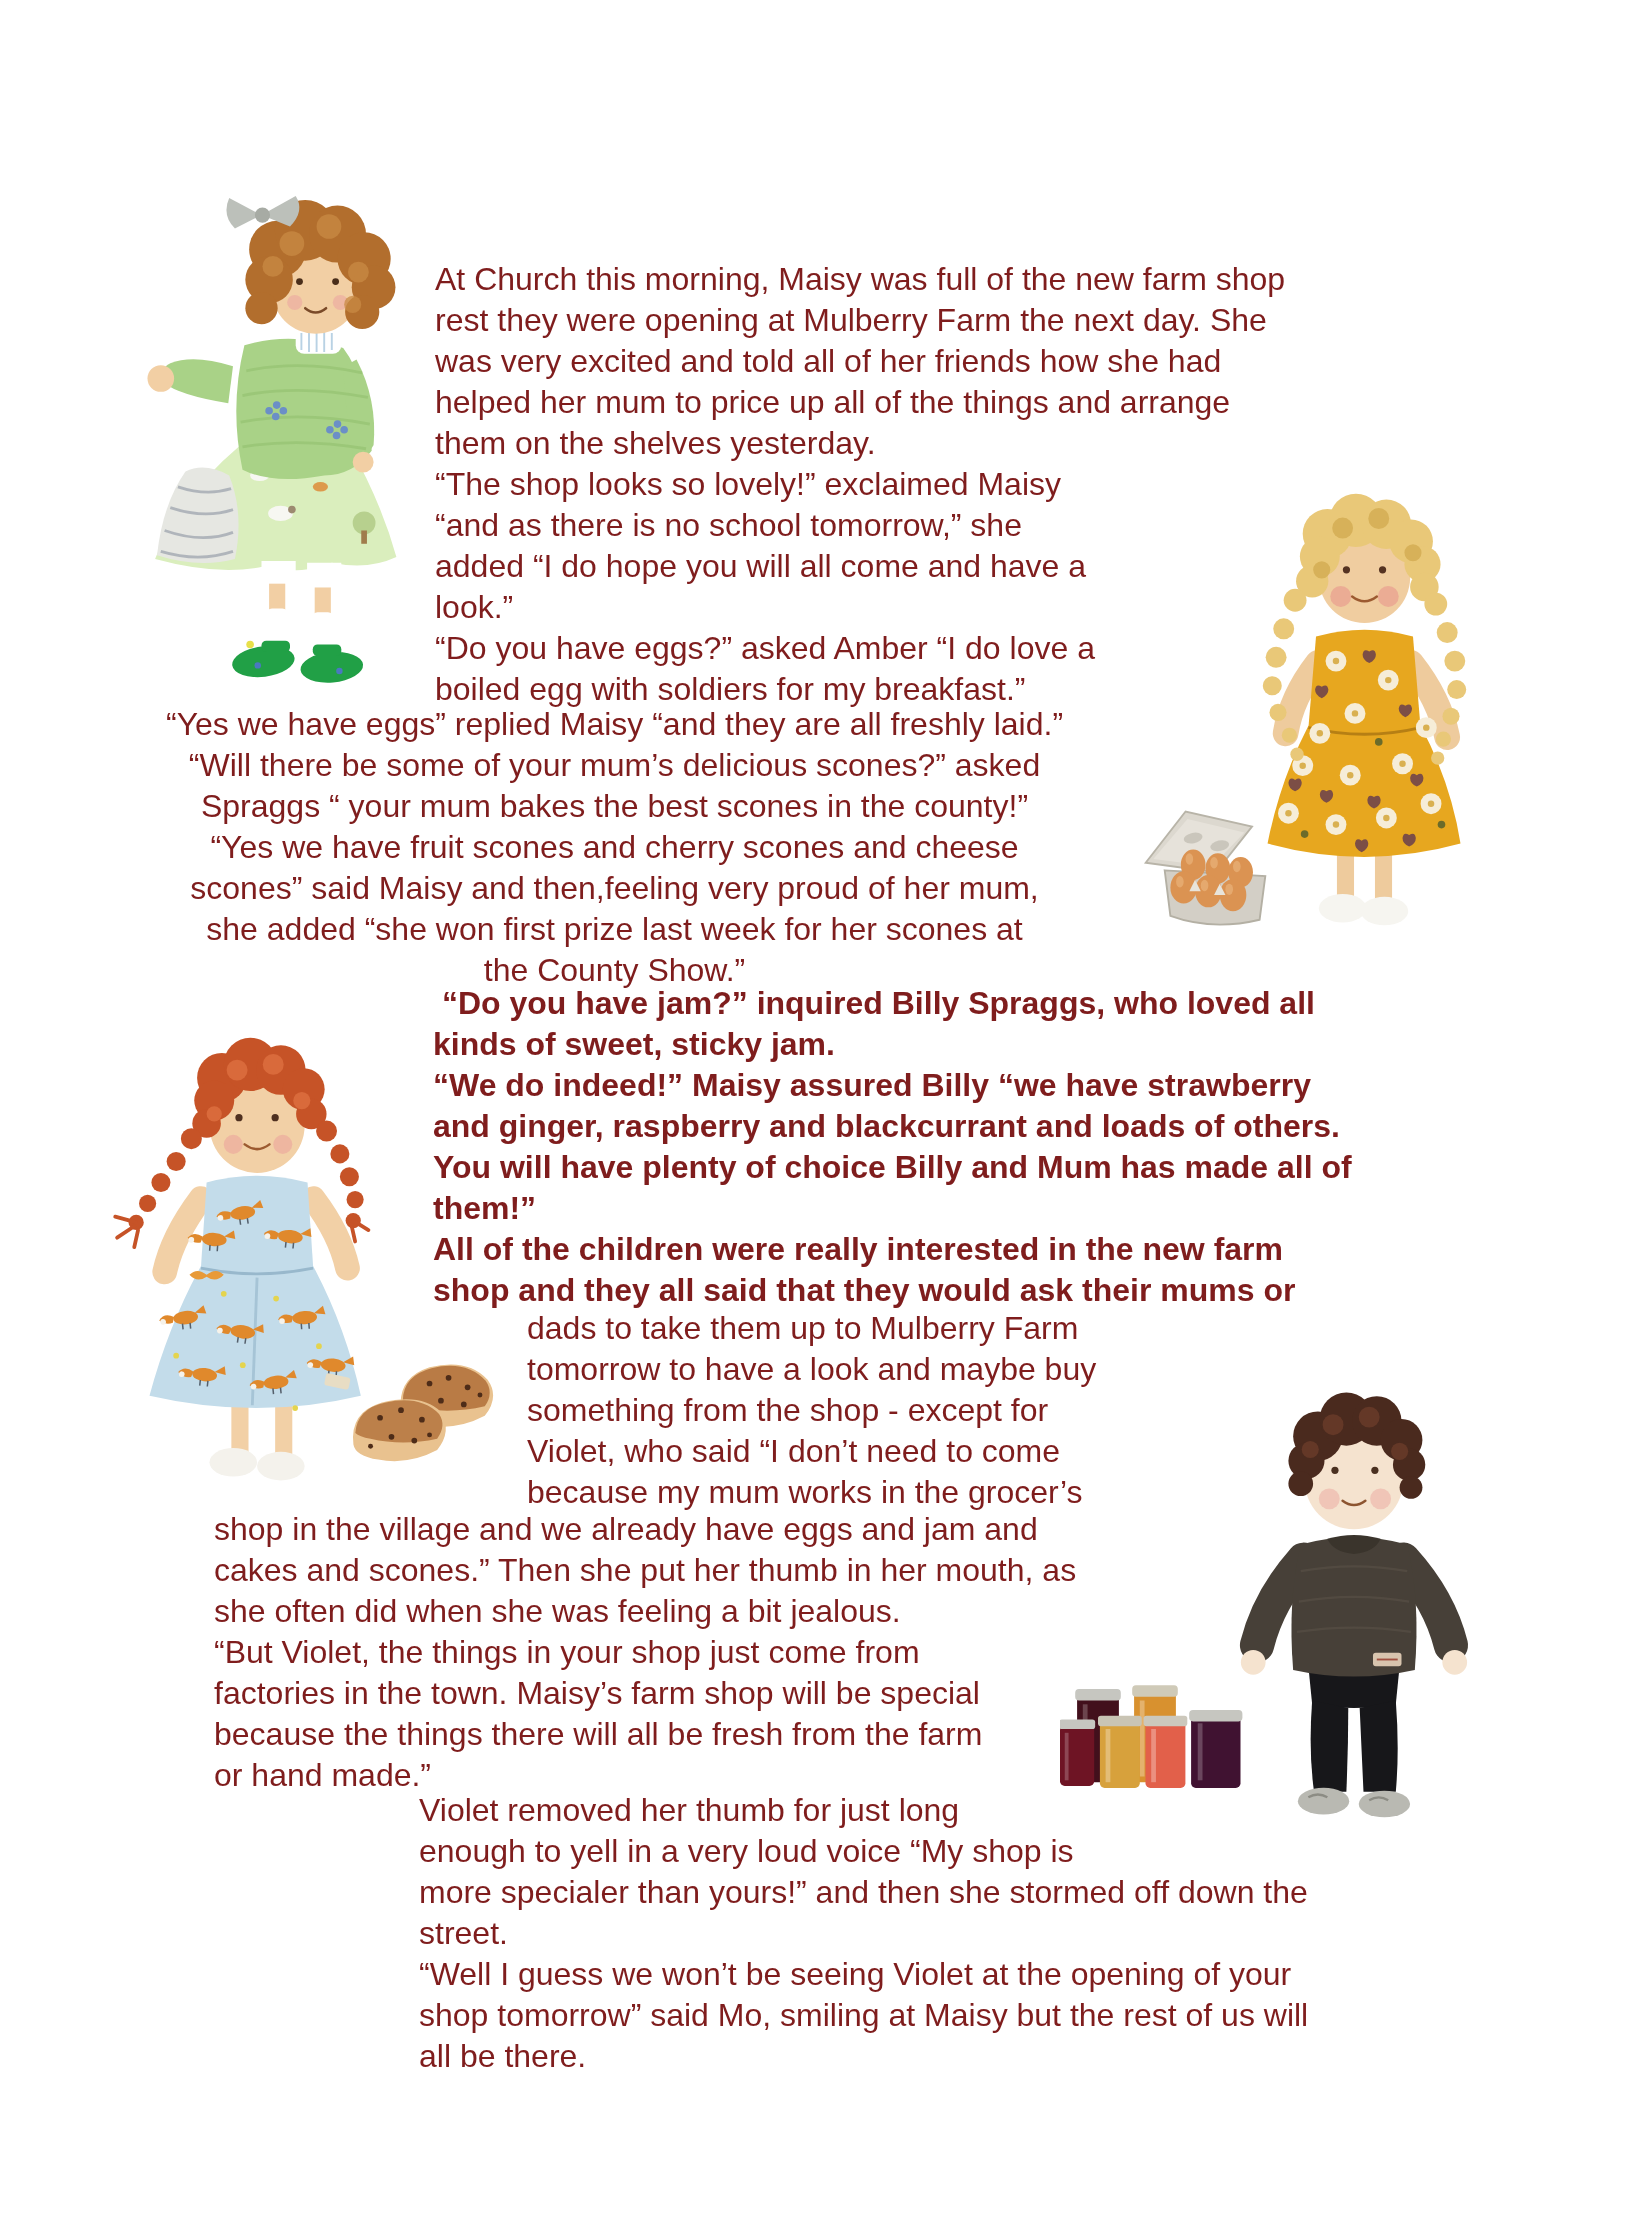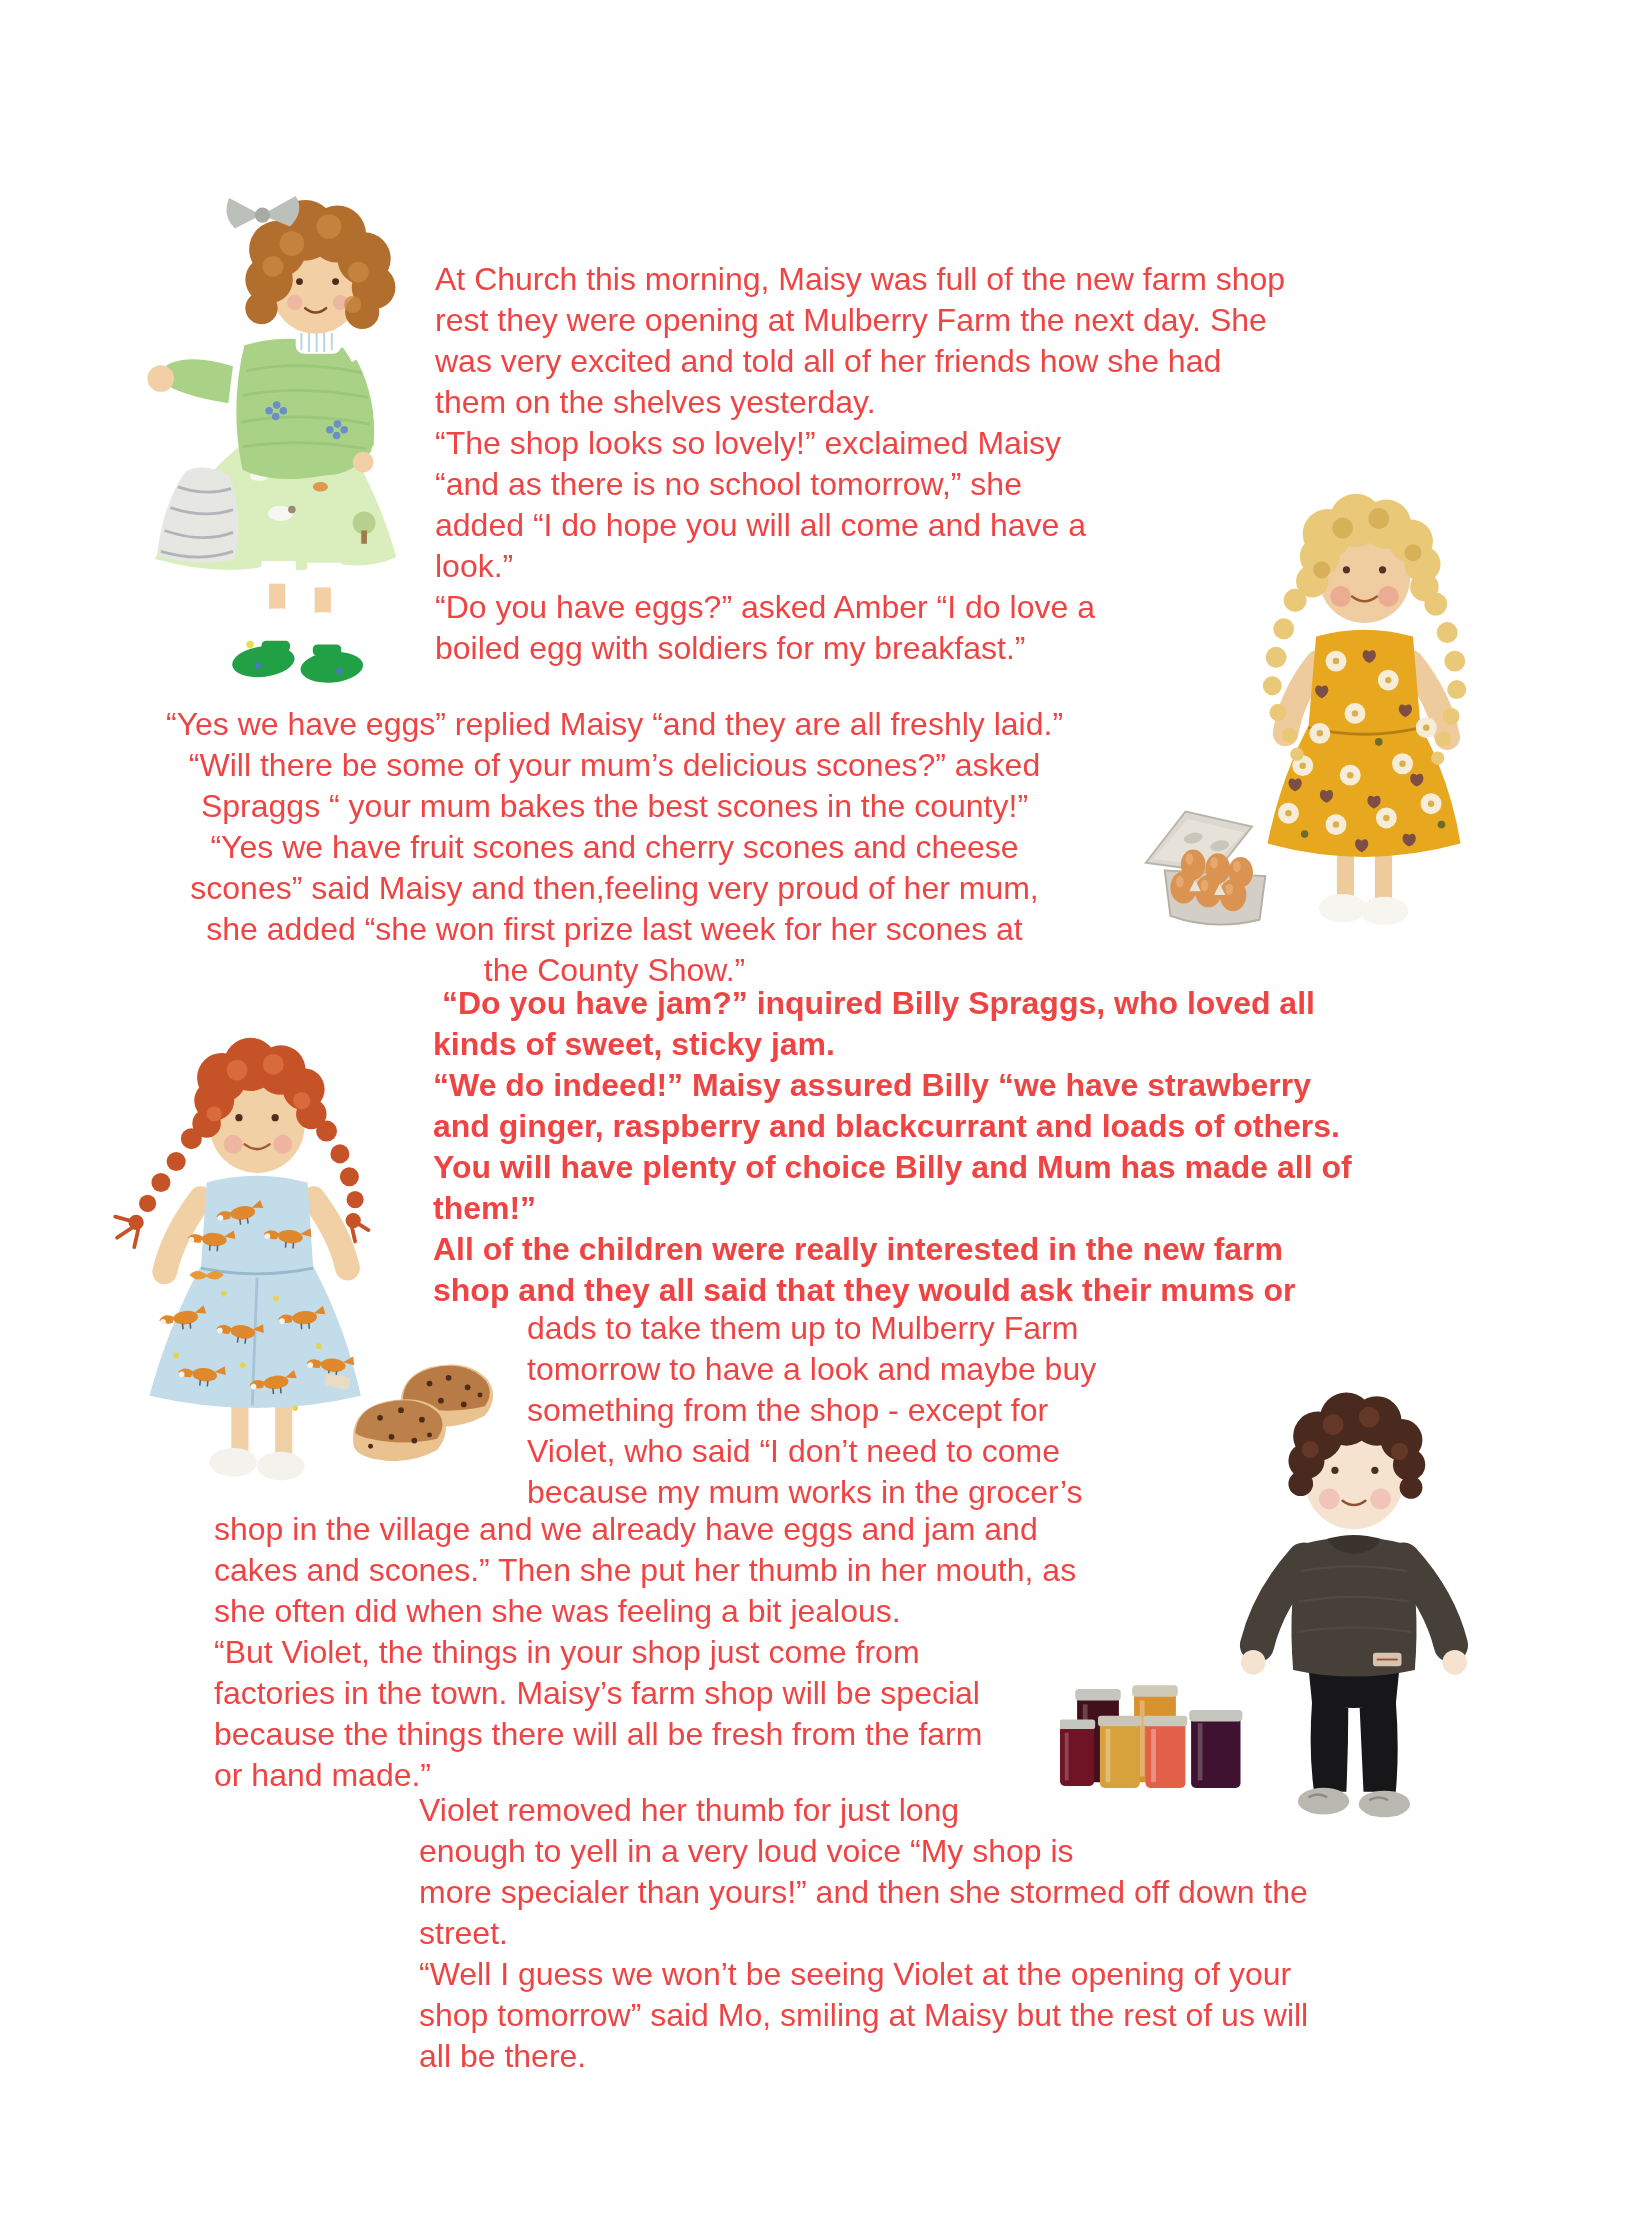--- a/index.html
+++ b/index.html
@@ -1,32 +1,33 @@
 <!DOCTYPE html>
 <html style="font-size:15px"><head>
 <meta charset="utf-8">
 <style>
   html,body{margin:0;padding:0;background:#ffffff;}
   body{width:1651px;height:2224px;position:relative;overflow:hidden;
        font-family:"Liberation Sans","DejaVu Sans",sans-serif;}
   #page{position:absolute;inset:0;background:#ffffff;}
-  .tblock{position:absolute;font-size:32px;line-height:41px;color:#ef4444;}
+  .tblock{position:absolute;font-size:32px;line-height:41px;color:#7f1d1d;}
   .tblock div{white-space:pre;}
   .illus{position:absolute;}
   .illus svg{width:100%;height:100%;display:block;}
 </style>
 </head>
 <body>
 
 <div id="page">
 
   <div class="tblock" style="left:435px;top:259px;">
     <div>At Church this morning, Maisy was full of the new farm shop</div>
     <div>rest they were opening at Mulberry Farm the next day. She</div>
     <div>was very excited and told all of her friends how she had</div>
+    <div>helped her mum to price up all of the things and arrange</div>
     <div>them on the shelves yesterday.</div>
     <div>“The shop looks so lovely!” exclaimed Maisy</div>
     <div>“and as there is no school tomorrow,” she</div>
     <div>added “I do hope you will all come and have a</div>
     <div>look.”</div>
     <div>“Do you have eggs?” asked Amber “I do love a</div>
     <div>boiled egg with soldiers for my breakfast.”</div>
   </div>
 
   <div class="tblock" style="left:166px;top:704px;text-align:center;">

